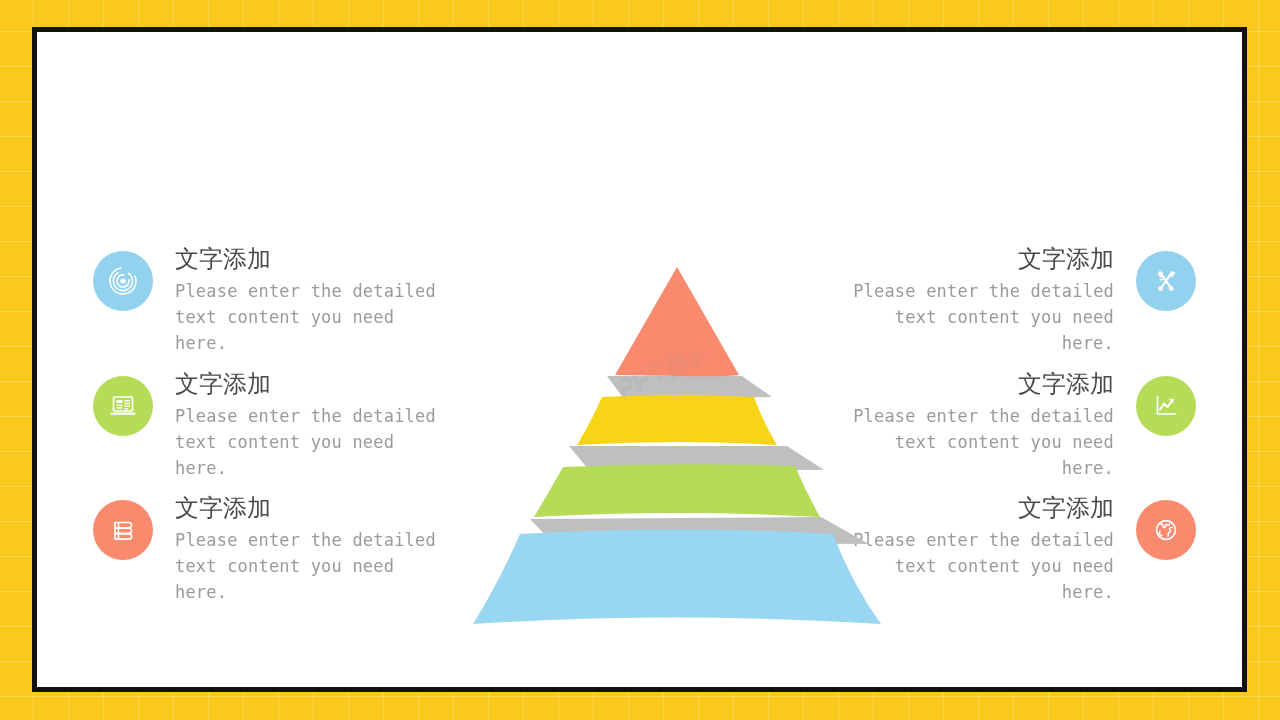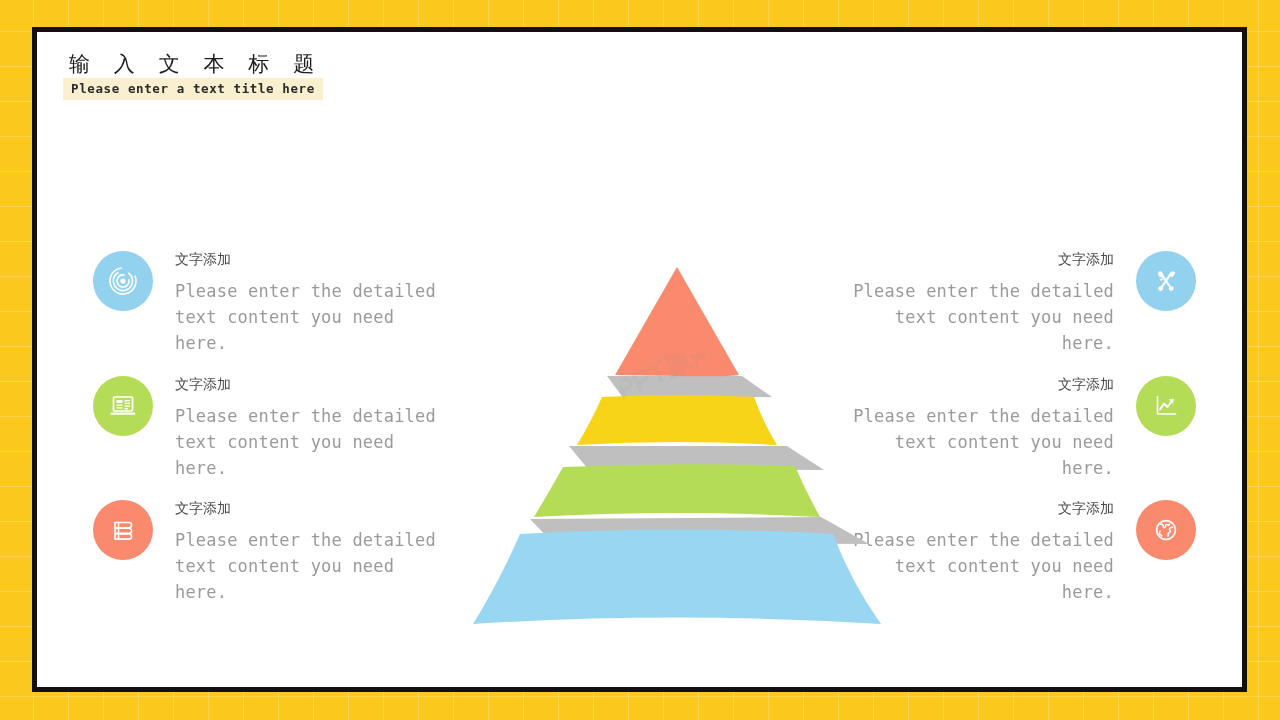--- a/index.html
+++ b/index.html
@@ -111,21 +111,21 @@
 
   .txt { flex: 1 1 auto; }
   .item.left  .icon-circle { margin-right: 22px; }
   .item.right .icon-circle { margin-left: 22px; }
   .item.right .txt { text-align: right; }
   .item.right { flex-direction: row; }
   .item.right .icon-circle { order: 2; }
   .item.right .txt { order: 1; }
 
   .item-title {
-    font-size: 14px;
+    font-size: 24px;
     color: #4a4a4a;
     line-height: 24px;
     margin: 0 0 7px 0;
     font-weight: 400;
   }
   .item-body {
     font-family: "DejaVu Sans Mono", "Liberation Mono", monospace;
     font-size: 17px;
     color: #9a9a9a;
     line-height: 26px;
@@ -155,27 +155,20 @@
     pointer-events: none;
   }
 </style>
 </head>
 <body>
 
 <div id="slide">
 
   <div id="card">
 
-    <div id="title-block">
-      <div class="title-cn">输 入 文 本 标 题</div>
-      <div class="title-en-wrap">
-        <span class="title-en-hl"></span>
-        <span class="title-en">Please enter a text title here</span>
-      </div>
-    </div>
 
     <div class="item left r1">
       <div class="icon-circle c-blue">
         <svg width="30" height="30" viewBox="0 0 30 30">
           <circle cx="15" cy="15" r="2.6" fill="#fff"></circle>
           <circle cx="15" cy="15" r="6" fill="none" stroke="#fff" stroke-width="1.6" stroke-dasharray="26 6" transform="rotate(30 15 15)"></circle>
           <circle cx="15" cy="15" r="9.6" fill="none" stroke="#fff" stroke-width="1.6" stroke-dasharray="42 10" transform="rotate(-10 15 15)"></circle>
           <circle cx="15" cy="15" r="13" fill="none" stroke="#fff" stroke-width="1.6" stroke-dasharray="55 16" transform="rotate(20 15 15)"></circle>
         </svg>
       </div>

